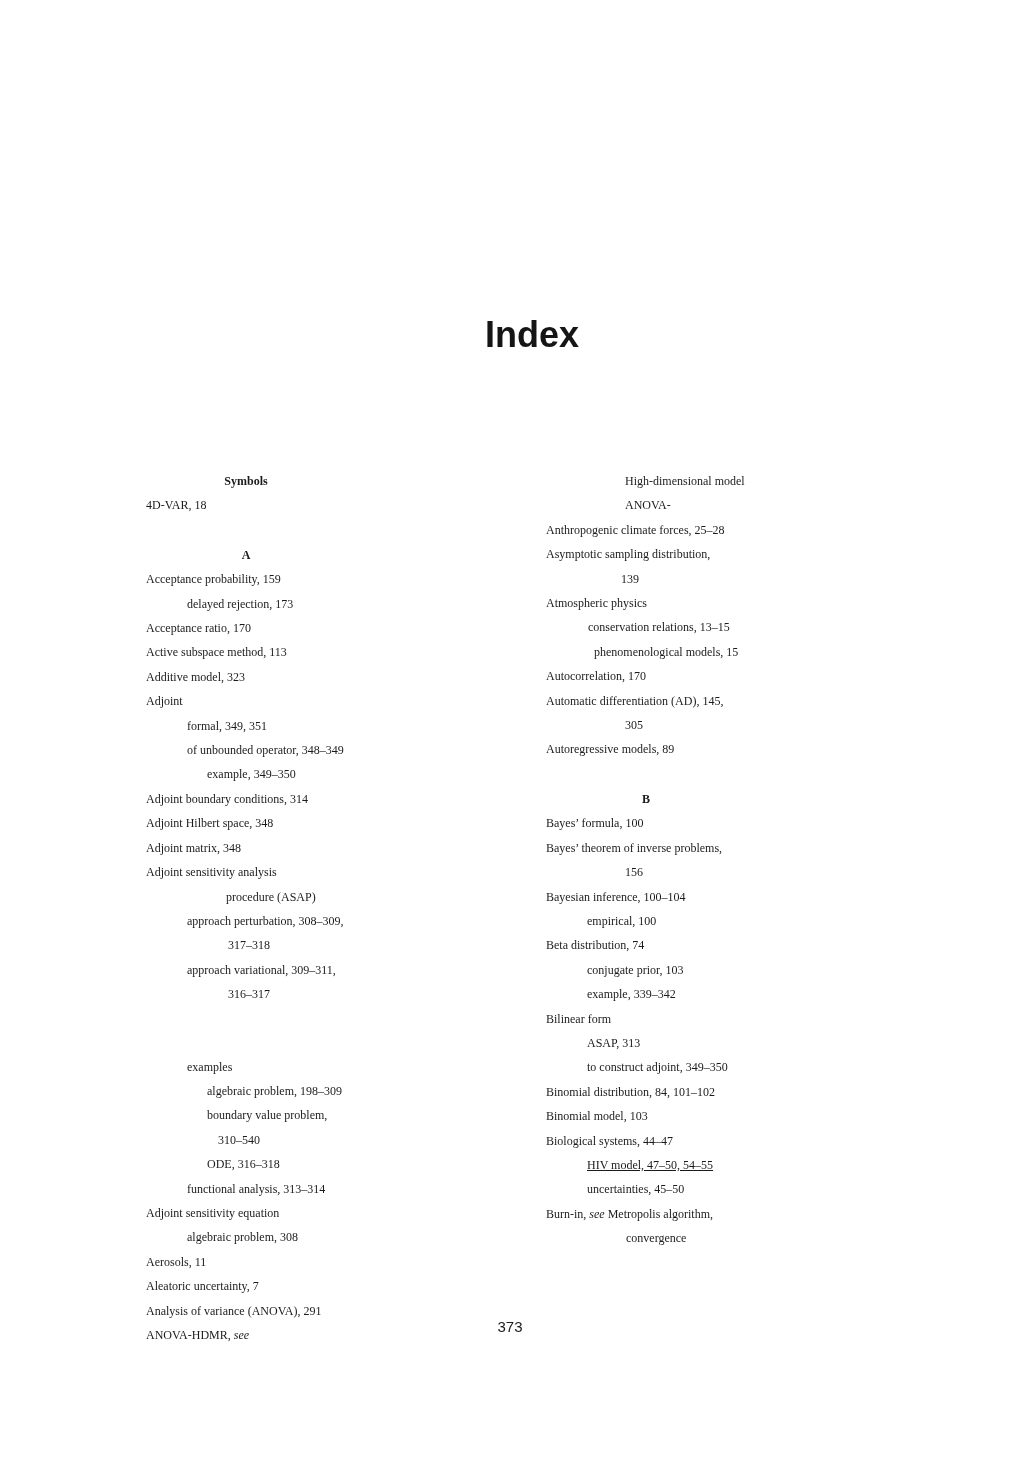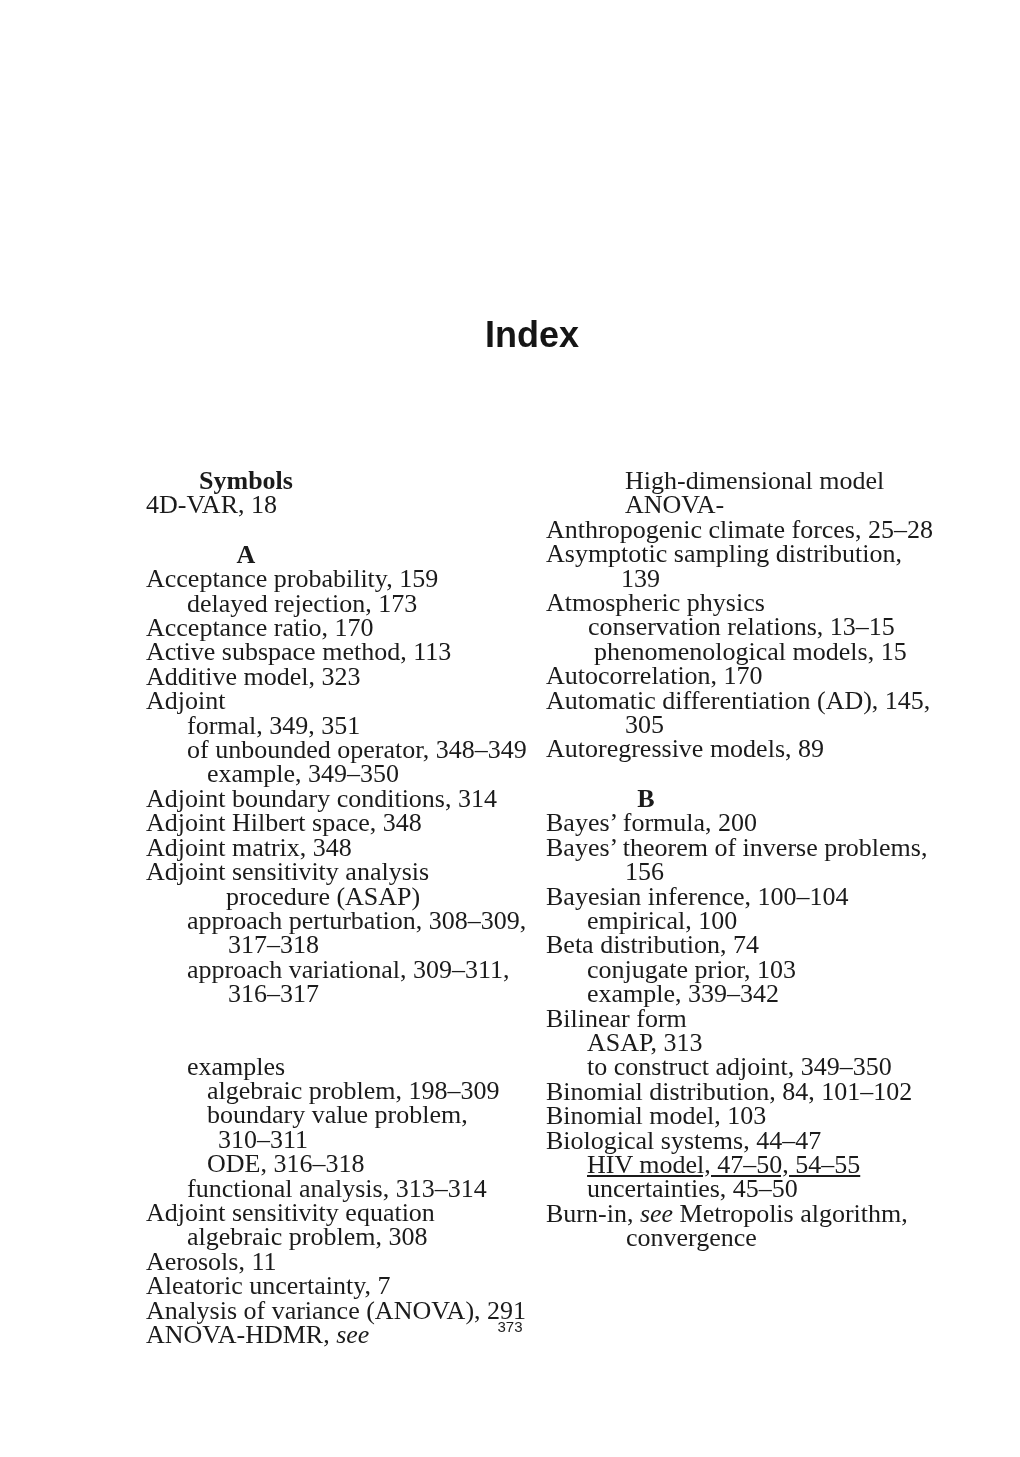--- a/index.html
+++ b/index.html
@@ -25,21 +25,21 @@
     font-family: Liberation Sans, sans-serif;
     font-weight: bold;
     font-size: 36px;
     color: #151515;
     margin-left: 22px;
   }
   .col {
     position: absolute;
     top: 469px;
     width: 390px;
-    font-size: 26px;
+    font-size: 12px;
     line-height: 24.4px;
   }
   .col-left  { left: 146px; }
   .col-right { left: 546px; }
   .line { white-space: nowrap; }
   .line.h {
     font-weight: bold;
     width: 200px;
     text-align: center;
     padding-left: 0 !important;
@@ -80,21 +80,21 @@
       <div class="line"><span>Adjoint matrix, 348</span></div>
       <div class="line"><span>Adjoint sensitivity analysis</span></div>
       <div class="line" style="padding-left: 80px;"><span>procedure (ASAP)</span></div>
       <div class="line" style="padding-left: 41px;"><span>approach perturbation, 308–309,</span></div>
       <div class="line" style="padding-left: 82px;"><span>317–318</span></div>
       <div class="line" style="padding-left: 41px;"><span>approach variational, 309–311,</span></div>
       <div class="line" style="padding-left: 82px;"><span>316–317</span></div>
       <div class="line" style="padding-left: 41px; margin-top: 48px;"><span>examples</span></div>
       <div class="line" style="padding-left: 61px;"><span>algebraic problem, 198–309</span></div>
       <div class="line" style="padding-left: 61px;"><span>boundary value problem,</span></div>
-      <div class="line" style="padding-left: 72px;"><span>310–311</span></div>
+      <div class="line" style="padding-left: 72px;"><span>310–540</span></div>
       <div class="line" style="padding-left: 61px;"><span>ODE, 316–318</span></div>
       <div class="line" style="padding-left: 41px;"><span>functional analysis, 313–314</span></div>
       <div class="line"><span>Adjoint sensitivity equation</span></div>
       <div class="line" style="padding-left: 41px;"><span>algebraic problem, 308</span></div>
       <div class="line"><span>Aerosols, 11</span></div>
       <div class="line"><span>Aleatoric uncertainty, 7</span></div>
       <div class="line"><span>Analysis of variance (ANOVA), 291</span></div>
       <div class="line"><span>ANOVA-HDMR, </span><i>see</i></div>
     </div>
   <div class="col col-right">
@@ -104,21 +104,21 @@
       <div class="line"><span>Asymptotic sampling distribution,</span></div>
       <div class="line" style="padding-left: 75px;"><span>139</span></div>
       <div class="line"><span>Atmospheric physics</span></div>
       <div class="line" style="padding-left: 42px;"><span>conservation relations, 13–15</span></div>
       <div class="line" style="padding-left: 48px;"><span>phenomenological models, 15</span></div>
       <div class="line"><span>Autocorrelation, 170</span></div>
       <div class="line"><span>Automatic differentiation (AD), 145,</span></div>
       <div class="line" style="padding-left: 79px;"><span>305</span></div>
       <div class="line"><span>Autoregressive models, 89</span></div>
       <div class="line h sp"><span>B</span></div>
-      <div class="line"><span>Bayes’ formula, 200</span></div>
+      <div class="line"><span>Bayes’ formula, 100</span></div>
       <div class="line"><span>Bayes’ theorem of inverse problems,</span></div>
       <div class="line" style="padding-left: 79px;"><span>156</span></div>
       <div class="line"><span>Bayesian inference, 100–104</span></div>
       <div class="line" style="padding-left: 41px;"><span>empirical, 100</span></div>
       <div class="line"><span>Beta distribution, 74</span></div>
       <div class="line" style="padding-left: 41px;"><span>conjugate prior, 103</span></div>
       <div class="line" style="padding-left: 41px;"><span>example, 339–342</span></div>
       <div class="line"><span>Bilinear form</span></div>
       <div class="line" style="padding-left: 41px;"><span>ASAP, 313</span></div>
       <div class="line" style="padding-left: 41px;"><span>to construct adjoint, 349–350</span></div>

